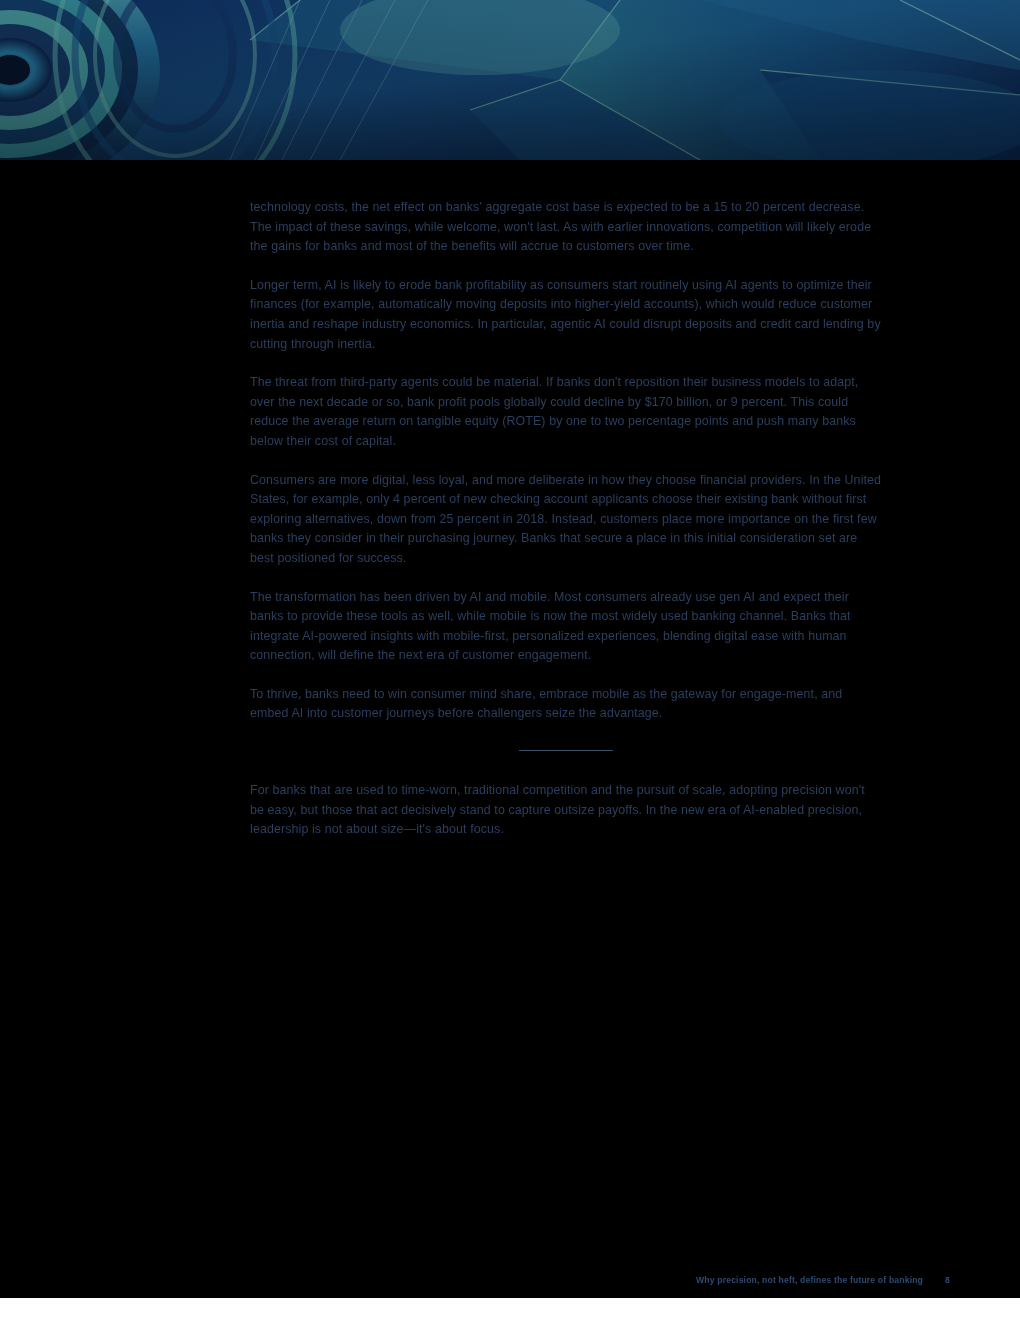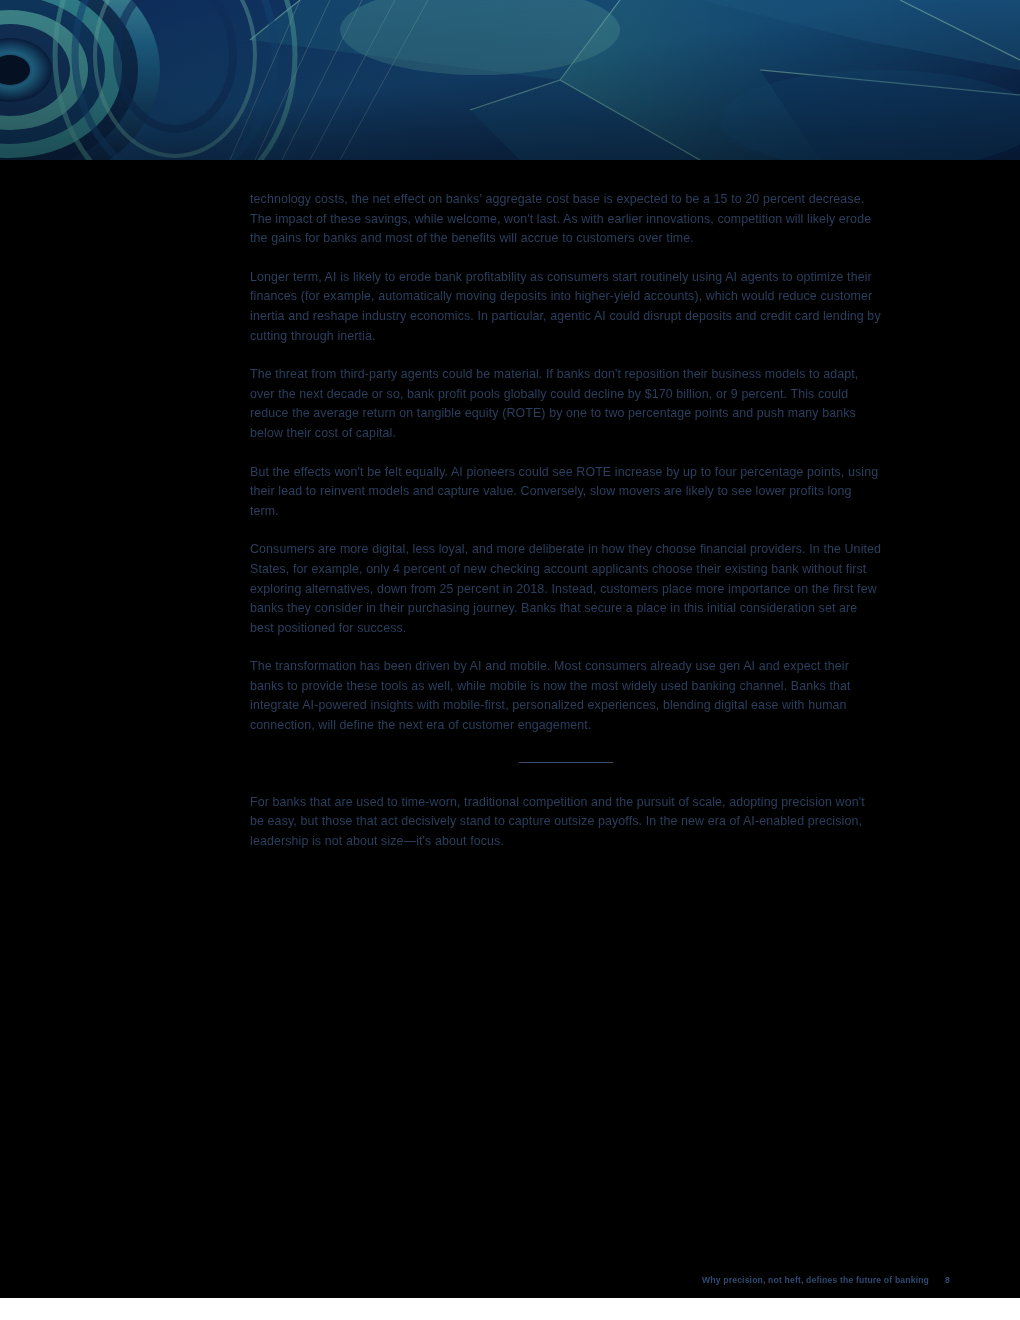--- a/index.html
+++ b/index.html
@@ -46,21 +46,21 @@
     position: absolute;
     left: 250px;
     top: 190px;
     width: 632px;
   }
   .para {
     color: #2b3f5e;
     font-size: 12.4px;
     line-height: 19.6px;
     letter-spacing: 0.01em;
-    margin: 0 0 19px 0;
+    margin: 8px 0 19px 0;
     text-align: left;
   }
   .para.last-block {
     margin-bottom: 0;
   }
 
   .rule-wrap {
     margin: 26px 0 30px 0;
     display: flex;
     justify-content: center;
@@ -78,21 +78,21 @@
     bottom: 35px;
     width: 1020px;
     height: 14px;
   }
   .footer-inner {
     position: absolute;
     right: 70px;
     bottom: 0;
     display: flex;
     align-items: baseline;
-    gap: 16px;
+    gap: 22px;
     color: #2f4a72;
     font-size: 8.6px;
     font-weight: bold;
     letter-spacing: 0.02em;
   }
   .footer-title { white-space: nowrap; }
   .footer-page { font-weight: bold; }
 
   
   .sheet-bottom {
@@ -184,23 +184,23 @@
         <ellipse cx="880" cy="120" rx="160" ry="50" fill="#1d6fb0"></ellipse>
       </g>
     </svg>
     <div class="hero-scrim"></div>
   </div>
 
   <div class="content">
     <p class="para">technology costs, the net effect on banks' aggregate cost base is expected to be a 15 to 20 percent decrease. The impact of these savings, while welcome, won't last. As with earlier innovations, competition will likely erode the gains for banks and most of the benefits will accrue to customers over time.</p>
     <p class="para">Longer term, AI is likely to erode bank profitability as consumers start routinely using AI agents to optimize their finances (for example, automatically moving deposits into higher-yield accounts), which would reduce customer inertia and reshape industry economics. In particular, agentic AI could disrupt deposits and credit card lending by cutting through inertia.</p>
     <p class="para">The threat from third-party agents could be material. If banks don't reposition their business models to adapt, over the next decade or so, bank profit pools globally could decline by $170 billion, or 9 percent. This could reduce the average return on tangible equity (ROTE) by one to two percentage points and push many banks below their cost of capital.</p>
-    <p class="para">But the effects won't be felt equally. AI pioneers could see ROTE increase by up to four percentage points, using their lead to reinvent models and capture value. Conversely, slow movers are likely to see lower profits long term.</p>
     <p class="para">Consumers are more digital, less loyal, and more deliberate in how they choose financial providers. In the United States, for example, only 4 percent of new checking account applicants choose their existing bank without first exploring alternatives, down from 25 percent in 2018. Instead, customers place more importance on the first few banks they consider in their purchasing journey. Banks that secure a place in this initial consideration set are best positioned for success.</p>
     <p class="para">The transformation has been driven by AI and mobile. Most consumers already use gen AI and expect their banks to provide these tools as well, while mobile is now the most widely used banking channel. Banks that integrate AI-powered insights with mobile-first, personalized experiences, blending digital ease with human connection, will define the next era of customer engagement.</p>
+    <p class="para last-block">To thrive, banks need to win consumer mind share, embrace mobile as the gateway for engage-ment, and embed AI into customer journeys before challengers seize the advantage.</p>
 
     <div class="rule-wrap">
       <div class="rule"></div>
     </div>
 
     <p class="para last-block">For banks that are used to time-worn, traditional competition and the pursuit of scale, adopting precision won't be easy, but those that act decisively stand to capture outsize payoffs. In the new era of AI-enabled precision, leadership is not about size—it's about focus.</p>
   </div>
 
   <div class="footer">
     <div class="footer-inner">

